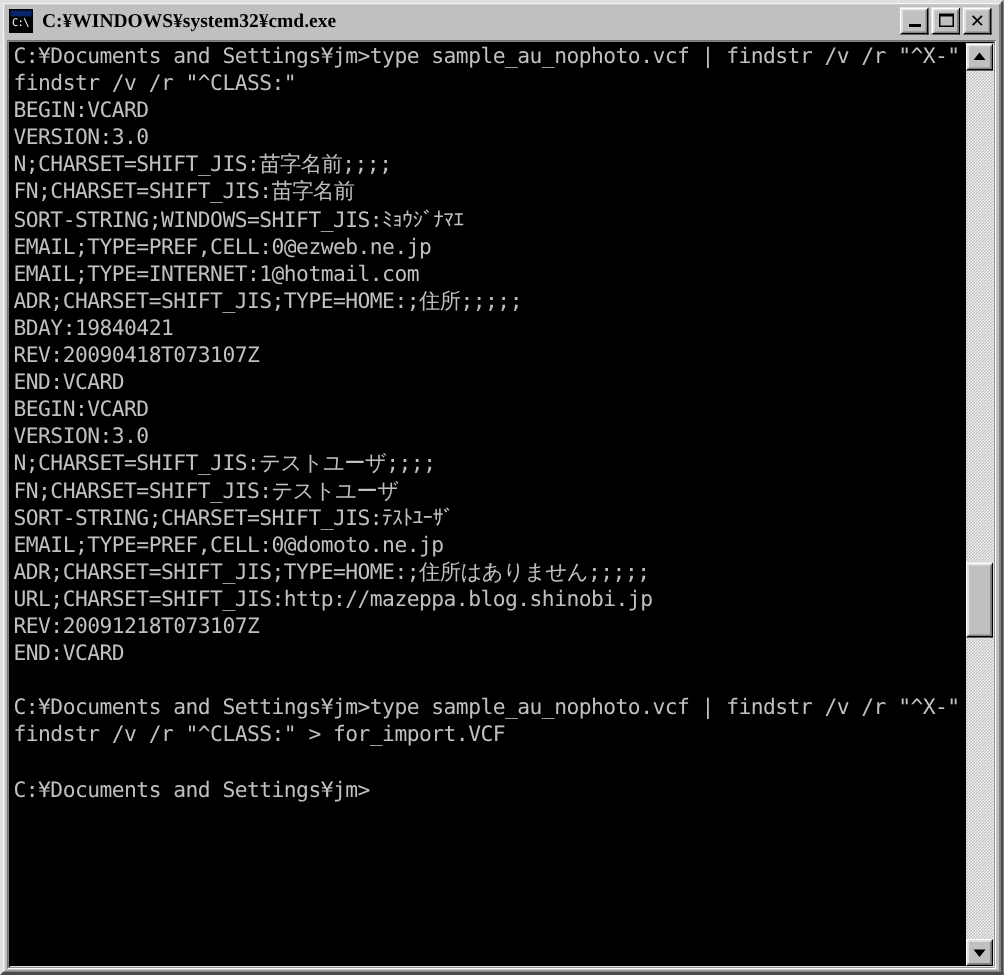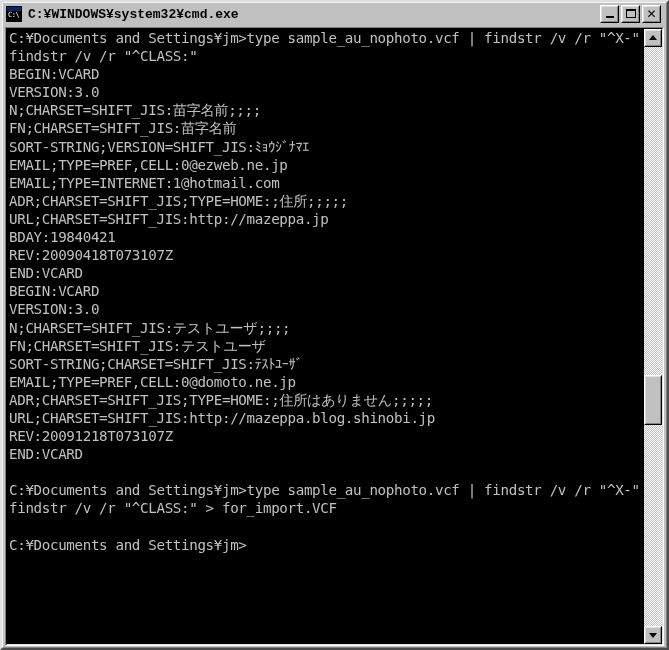--- a/index.html
+++ b/index.html
@@ -66,21 +66,21 @@
   .sysicon .icon-text {
     position: absolute;
     left: 1px; top: 4px;
     font-family: "DejaVu Sans Mono", monospace;
     font-size: 7px;
     line-height: 8px;
     color: #ffffff;
     letter-spacing: -0.5px;
   }
   .title-text {
-    font-family: Liberation Mono, monospace;
+    font-family: Liberation Serif, serif;
     font-size: 13px;
     font-weight: bold;
     color: #000000;
     white-space: nowrap;
     letter-spacing: 0px;
     flex: 1 1 auto;
     overflow: hidden;
   }
   .title-buttons {
     display: flex;
@@ -292,25 +292,24 @@
   <div class="client">
     <div class="client-inner">
 
       <div class="console" id="console-output">
           <div class="line">C:¥Documents and Settings¥jm&gt;type sample_au_nophoto.vcf | findstr /v /r "^X-" |</div>
           <div class="line">findstr /v /r "^CLASS:"</div>
           <div class="line">BEGIN:VCARD</div>
           <div class="line">VERSION:3.0</div>
           <div class="line">N;CHARSET=SHIFT_JIS:苗字名前;;;;</div>
           <div class="line">FN;CHARSET=SHIFT_JIS:苗字名前</div>
-          <div class="line">SORT-STRING;VERSION=SHIFT_JIS:ﾐｮｳｼﾞﾅﾏｴ</div>
+          <div class="line">SORT-STRING;WINDOWS=SHIFT_JIS:ﾐｮｳｼﾞﾅﾏｴ</div>
           <div class="line">EMAIL;TYPE=PREF,CELL:0@ezweb.ne.jp</div>
           <div class="line">EMAIL;TYPE=INTERNET:1@hotmail.com</div>
           <div class="line">ADR;CHARSET=SHIFT_JIS;TYPE=HOME:;住所;;;;;</div>
-          <div class="line">URL;CHARSET=SHIFT_JIS:http://mazeppa.jp</div>
           <div class="line">BDAY:19840421</div>
           <div class="line">REV:20090418T073107Z</div>
           <div class="line">END:VCARD</div>
           <div class="line">BEGIN:VCARD</div>
           <div class="line">VERSION:3.0</div>
           <div class="line">N;CHARSET=SHIFT_JIS:テストユーザ;;;;</div>
           <div class="line">FN;CHARSET=SHIFT_JIS:テストユーザ</div>
           <div class="line">SORT-STRING;CHARSET=SHIFT_JIS:ﾃｽﾄﾕｰｻﾞ</div>
           <div class="line">EMAIL;TYPE=PREF,CELL:0@domoto.ne.jp</div>
           <div class="line">ADR;CHARSET=SHIFT_JIS;TYPE=HOME:;住所はありません;;;;;</div>

